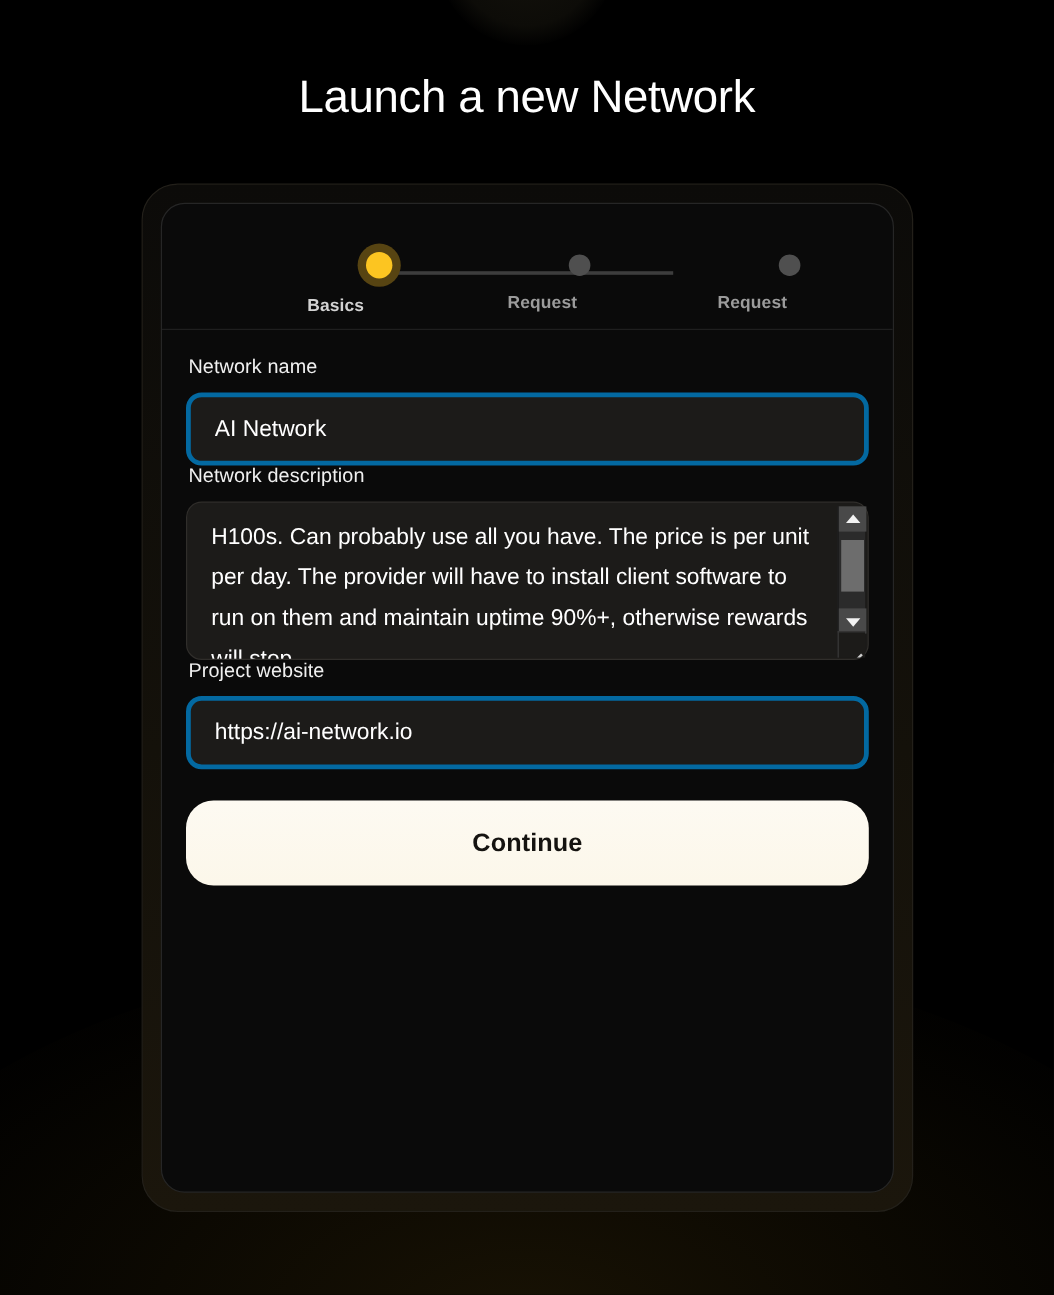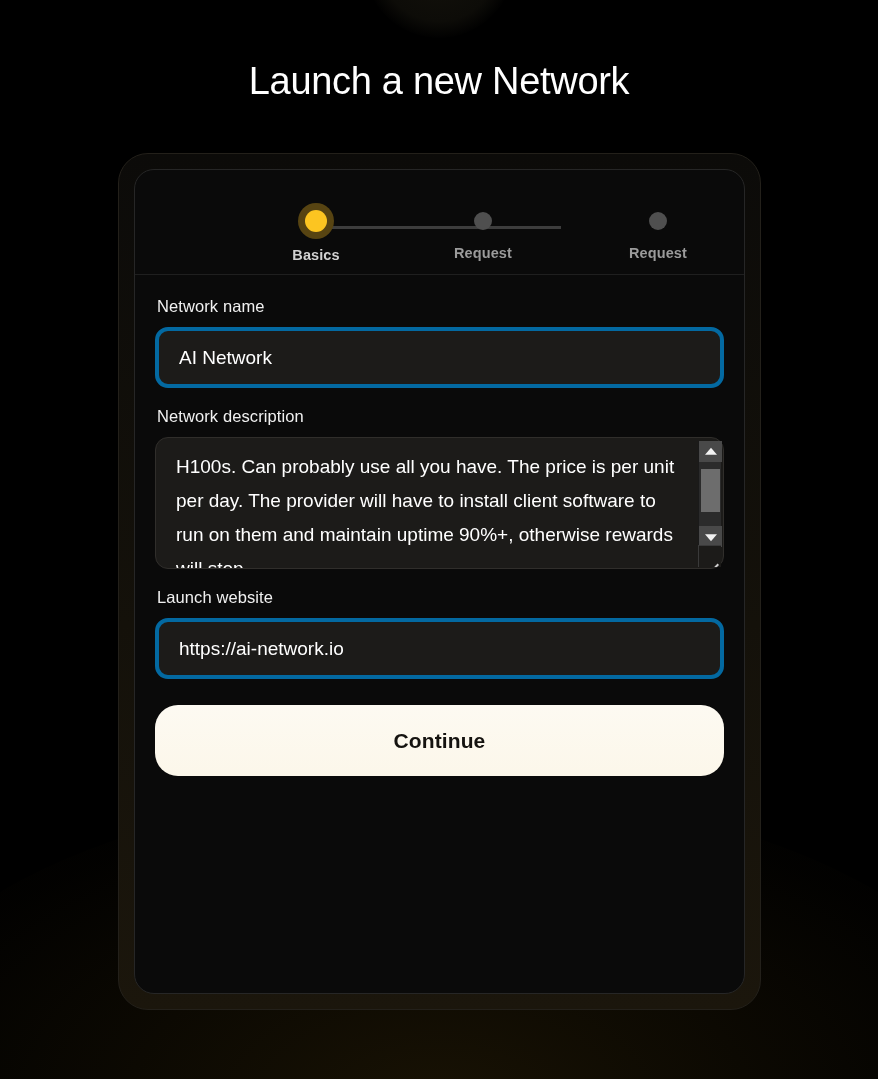--- a/index.html
+++ b/index.html
@@ -91,21 +91,21 @@
     left: 181px;
     right: 183px;
     top: 56px;
     height: 3px;
     background: #3d3d3d;
   }
   .step {
     position: absolute;
     top: 38px;
     width: 120px;
-    text-align: center;
+    text-align: left;
   }
   .step-dot {
     width: 18px;
     height: 18px;
     border-radius: 50%;
     background: #4f4f4f;
     margin: 4px auto 0 auto;
     position: relative;
     z-index: 2;
   }
@@ -121,21 +121,21 @@
     font-size: 14.5px;
     font-weight: 700;
     color: #9b9b9b;
     letter-spacing: 0.1px;
   }
   .step.active .step-label { color: #d2d2d2; }
 
   
   #form-body { padding: 22px 20px 0 20px; }
 
-  .field { margin-bottom: 19px; }
+  .field { }
   .field-label {
     display: block;
     font-size: 16.5px;
     color: #f0f0f0;
     font-weight: 400;
     margin: 0 0 11px 2px;
     letter-spacing: 0.1px;
   }
 
   .text-input {
@@ -287,21 +287,21 @@
             <div class="sb-thumb"></div>
             <div class="sb-arrow down">
                 <i></i>
               </div>
           </div>
           <div class="resize-grip"></div>
         </div>
       </div>
 
       <div class="field">
-        <label class="field-label">Launch website</label>
+        <label class="field-label">Project website</label>
         <input class="text-input" type="text" value="https://ai-network.io" style="">
       </div>
 
 
       <button id="continue-button">Continue</button>
 
     </div>
   </div>
 </div>
 

